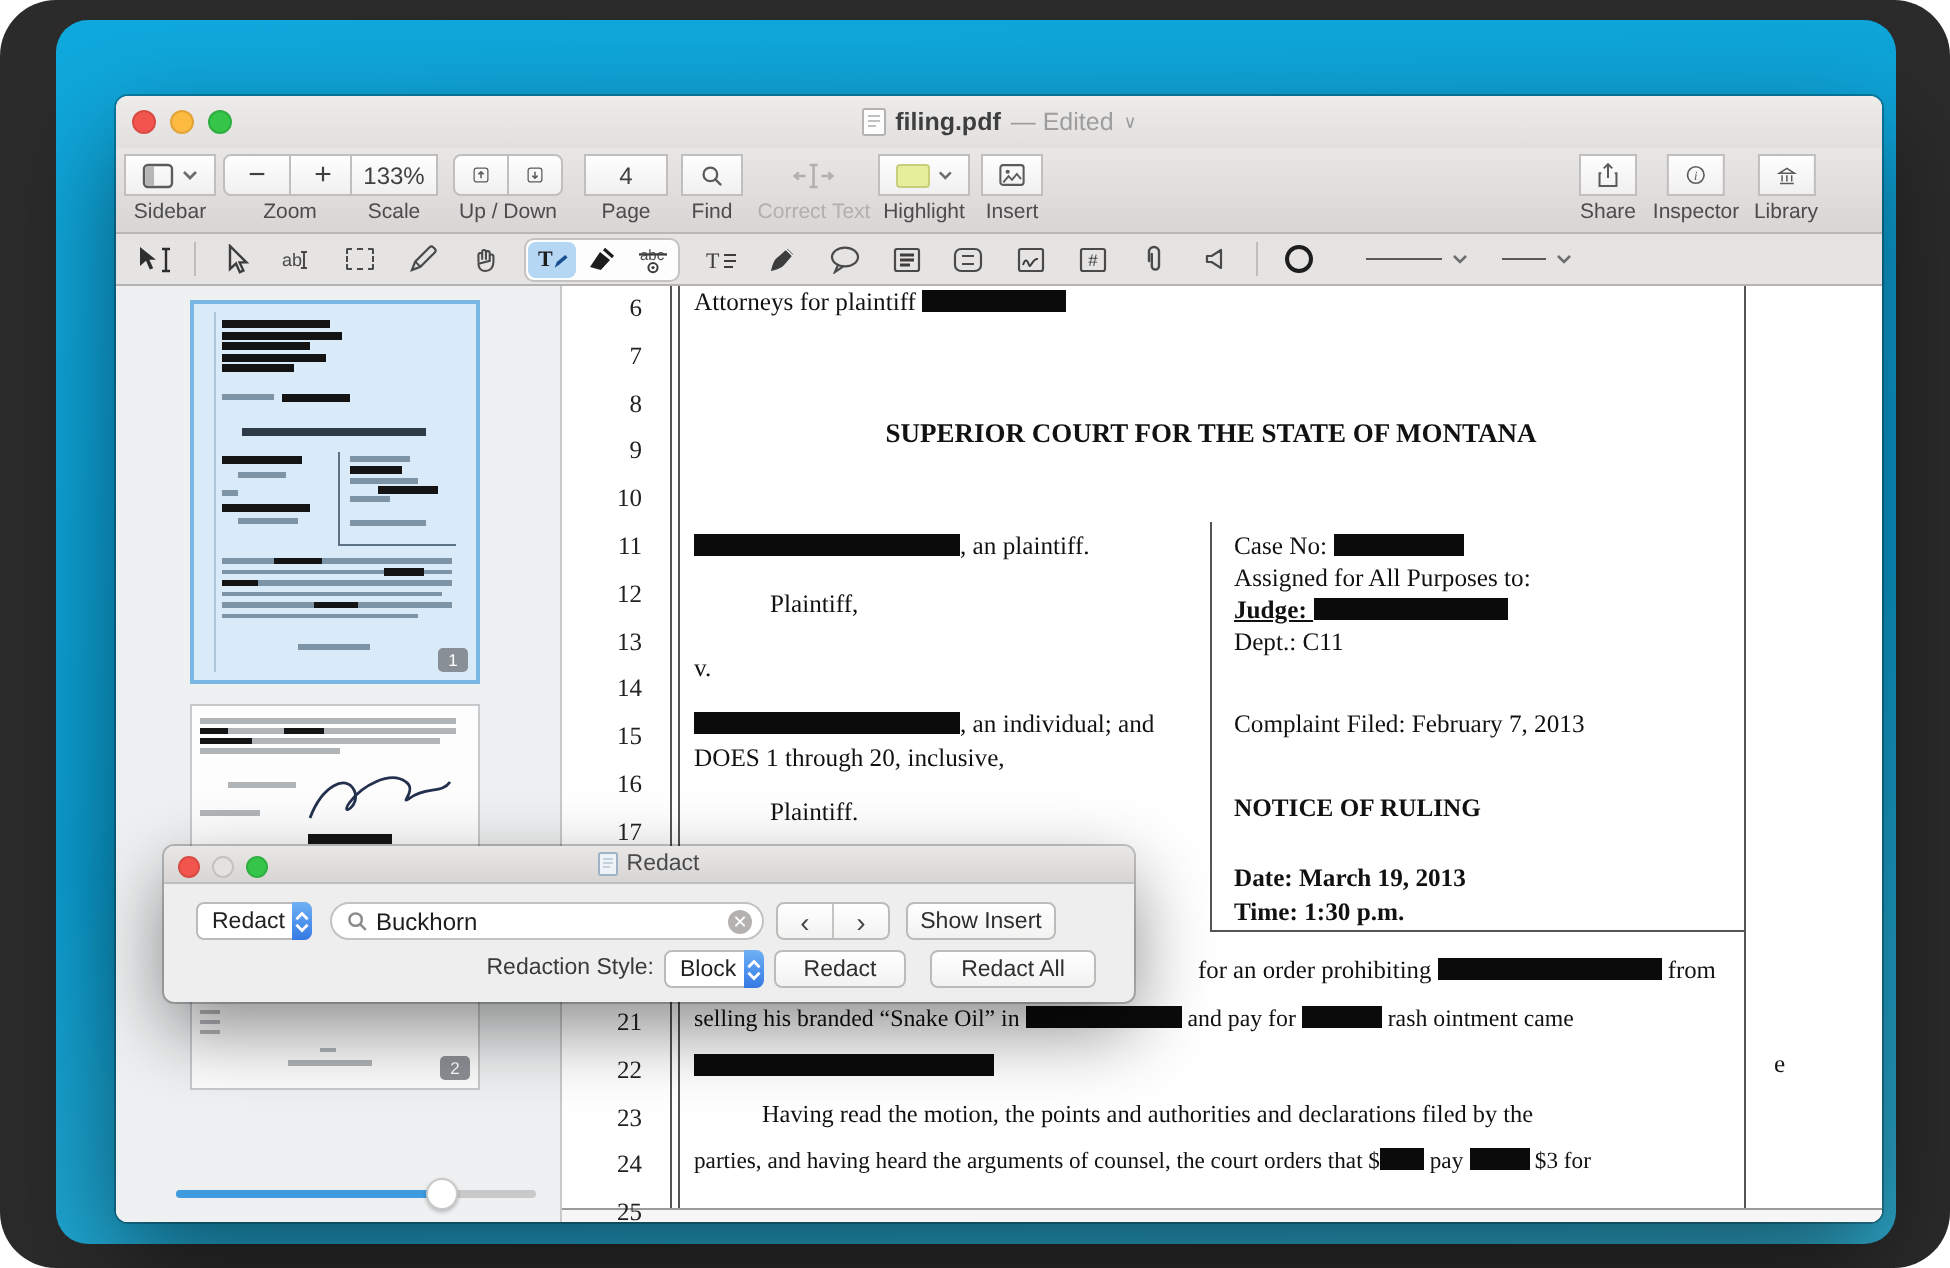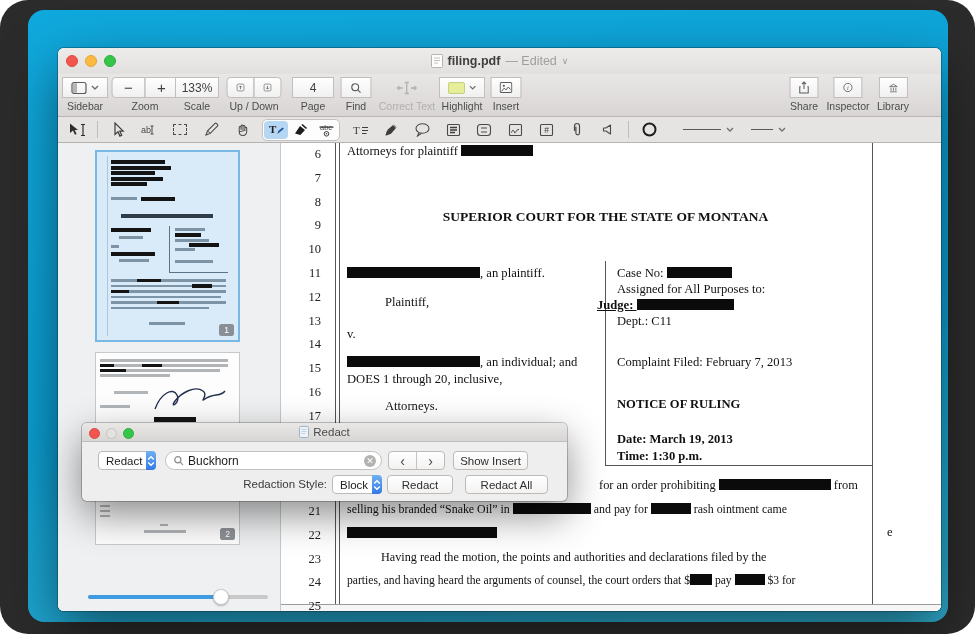--- a/index.html
+++ b/index.html
@@ -451,24 +451,24 @@
             <div class="lnum" style="top: 456.2px;">25</div>
           </div>
         <div id="runs">
             <div class="run" style="left: 66px; top: 0px;"><span>Attorneys for plaintiff </span><span class="redact-bar" style="width: 72px;"></span></div>
             <div class="run b" style="left: 58px; top: 66px; font-size: 13.5px; width: 533px; text-align: center;"><span>SUPERIOR COURT FOR THE STATE OF MONTANA</span></div>
             <div class="run" style="left: 66px; top: 122px;"><span class="redact-bar" style="width: 133px;"></span><span>, an plaintiff.</span></div>
             <div class="run" style="left: 104px; top: 151px;"><span>Plaintiff,</span></div>
             <div class="run" style="left: 66px; top: 183px;"><span>v.</span></div>
             <div class="run" style="left: 66px; top: 211px;"><span class="redact-bar" style="width: 133px;"></span><span>, an individual; and</span></div>
             <div class="run" style="left: 66px; top: 228px;"><span>DOES 1 through 20, inclusive,</span></div>
-            <div class="run" style="left: 104px; top: 255px;"><span>Attorneys.</span></div>
+            <div class="run" style="left: 104px; top: 255px;"><span>Plaintiff.</span></div>
             <div class="run" style="left: 336px; top: 122px;"><span>Case No: </span><span class="redact-bar" style="width: 65px;"></span></div>
             <div class="run" style="left: 336px; top: 138px;"><span>Assigned for All Purposes to:</span></div>
-            <div class="run b" style="left: 316px; top: 154px; text-decoration: underline;"><span>Judge: </span><span class="redact-bar" style="width: 97px;"></span></div>
+            <div class="run b" style="left: 336px; top: 154px; text-decoration: underline;"><span>Judge: </span><span class="redact-bar" style="width: 97px;"></span></div>
             <div class="run" style="left: 336px; top: 170px;"><span>Dept.: C11</span></div>
             <div class="run" style="left: 336px; top: 211px;"><span>Complaint Filed: February 7, 2013</span></div>
             <div class="run b" style="left: 336px; top: 253px;"><span>NOTICE OF RULING</span></div>
             <div class="run b" style="left: 336px; top: 288px;"><span>Date: March 19, 2013</span></div>
             <div class="run b" style="left: 336px; top: 305px;"><span>Time: 1:30 p.m.</span></div>
             <div class="run" style="left: 291px; top: 334px; font-size: 12.4px; margin-left: 27px;"><span>for an order prohibiting </span><span class="redact-bar" style="width: 112px;"></span><span> from</span></div>
             <div class="run" style="left: 66px; top: 358px; font-size: 11.9px;"><span>selling his branded “Snake Oil” in </span><span class="redact-bar" style="width: 78px;"></span><span> and pay for </span><span class="redact-bar" style="width: 40px;"></span><span> rash ointment came</span></div>
             <div class="run" style="left: 66px; top: 382px; font-size: 12.4px;"><span class="redact-bar" style="width: 150px;"></span></div>
             <div class="run" style="left: 100px; top: 406px; font-size: 12.2px;"><span>Having read the motion, the points and authorities and declarations filed by the</span></div>
             <div class="run" style="left: 66px; top: 430px; font-size: 11.6px;"><span>parties, and having heard the arguments of counsel, the court orders that $</span><span class="redact-bar" style="width: 22px;"></span><span> pay </span><span class="redact-bar" style="width: 30px;"></span><span> $3 for</span></div>

